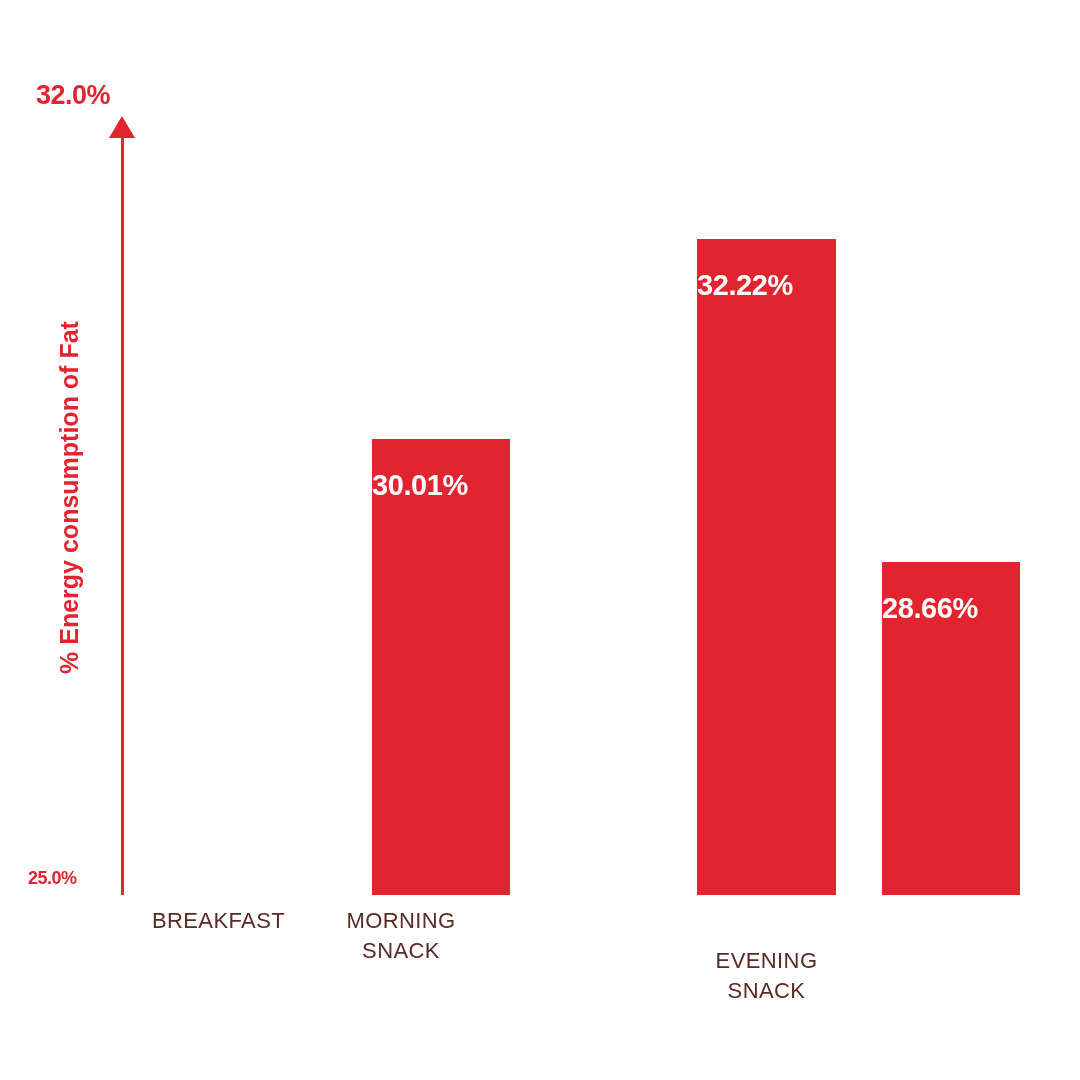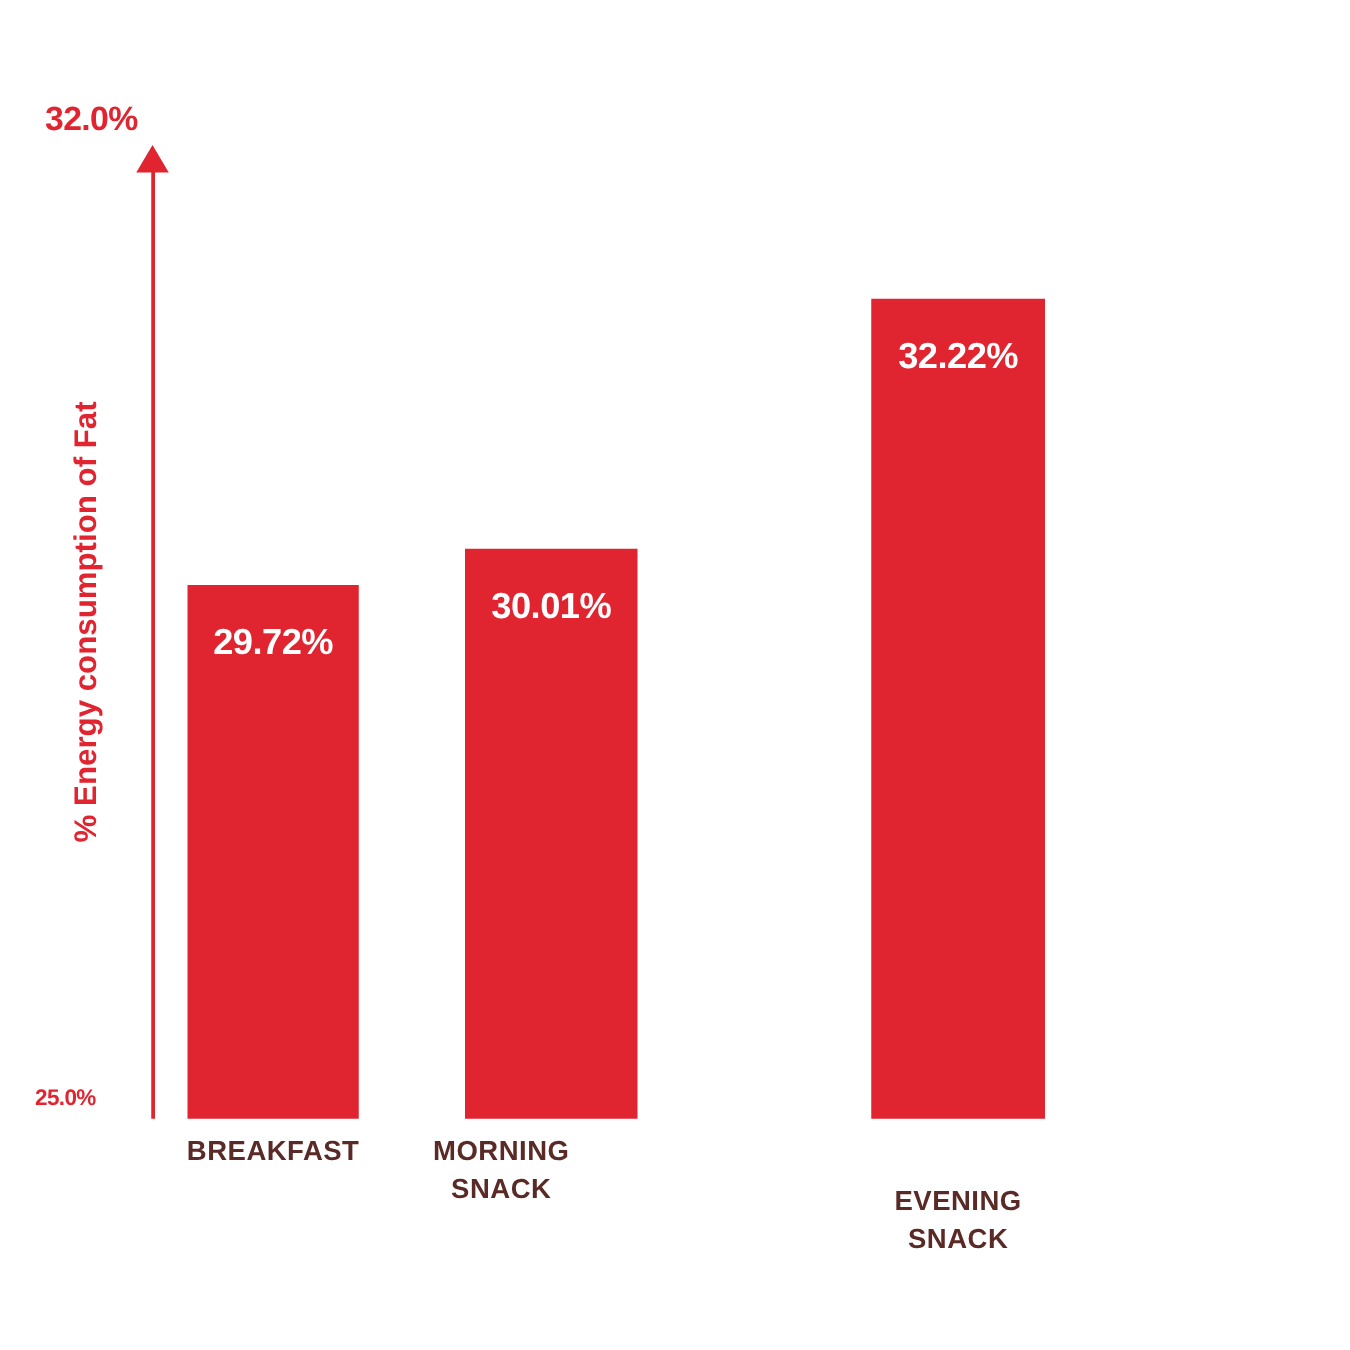--- a/index.html
+++ b/index.html
@@ -87,69 +87,69 @@
 
   .bar {
     position: absolute;
     background: #E02430;
     box-sizing: border-box;
   }
   .bar-value {
     position: absolute;
     left: 0;
     width: 100%;
-    text-align: center;
+    text-align: left;
     top: 30px;
     color: #ffffff;
     font-size: 29px;
     font-weight: bold;
     letter-spacing: -0.4px;
     white-space: nowrap;
   }
 
   .cat-label {
     position: absolute;
     top: 906px;
     text-align: center;
     color: #5A2A26;
     font-size: 22px;
-    font-weight: bold;
+    font-weight: normal;
     letter-spacing: 0.4px;
     line-height: 30px;
     white-space: pre-line;
   }
 </style>
 </head>
 <body>
 
 <div id="chart-root">
 
   <div class="y-axis-line"></div>
   <div class="y-axis-arrow"></div>
 
   <div class="axis-max-label">32.0%</div>
   <div class="axis-min-label">25.0%</div>
 
   <div class="y-axis-title">% Energy consumption of Fat</div>
 
   <div class="plot-area">
 
-    <div class="bar" style="left:150px; top:468px; width:137px; height:427px;">
-      <div class="bar-value">29.72%</div>
-    </div>
 
     <div class="bar" style="left:332px; top:439px; width:138px; height:456px;margin-left:40px;">
       <div class="bar-value">30.01%</div>
     </div>
 
 
     <div class="bar" style="left:697px; top:239px; width:139px; height:656px;">
       <div class="bar-value">32.22%</div>
     </div>
 
+    <div class="bar" style="left:882px; top:562px; width:138px; height:333px;">
+      <div class="bar-value">28.66%</div>
+    </div>
 
   </div>
 
   <div class="cat-label" style="left:128px; width:181px;">BREAKFAST</div>
 
   <div class="cat-label" style="left:311px; width:180px;">MORNING
 SNACK</div>
 
 
   <div class="cat-label" style="left:676px; width:181px;margin-top:40px;">EVENING

